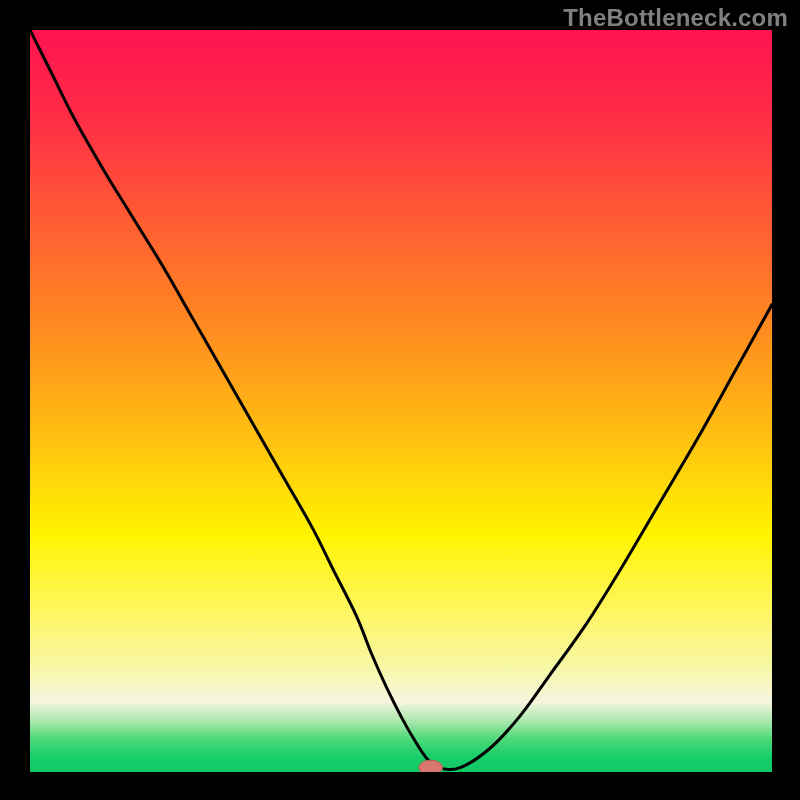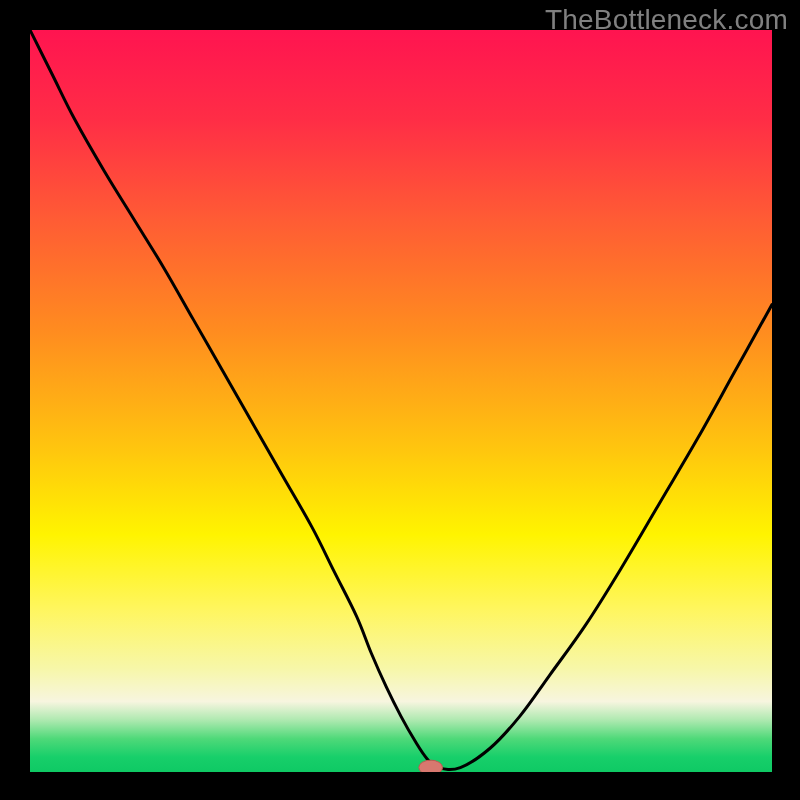--- a/index.html
+++ b/index.html
@@ -14,23 +14,23 @@
     position: relative;
     width: 800px;
     height: 800px;
     background: #000;
   }
   .watermark {
     position: absolute;
     top: 4px;
     right: 12px;
     font-family: Arial, Helvetica, sans-serif;
-    font-size: 28px;
+    font-size: 24px;
     color: #808080;
-    font-weight: 400;
+    font-weight: 700;
     letter-spacing: 0.2px;
   }
   svg {
     display: block;
   }
 </style>
 </head>
 <body>
 <div class="frame">
 

